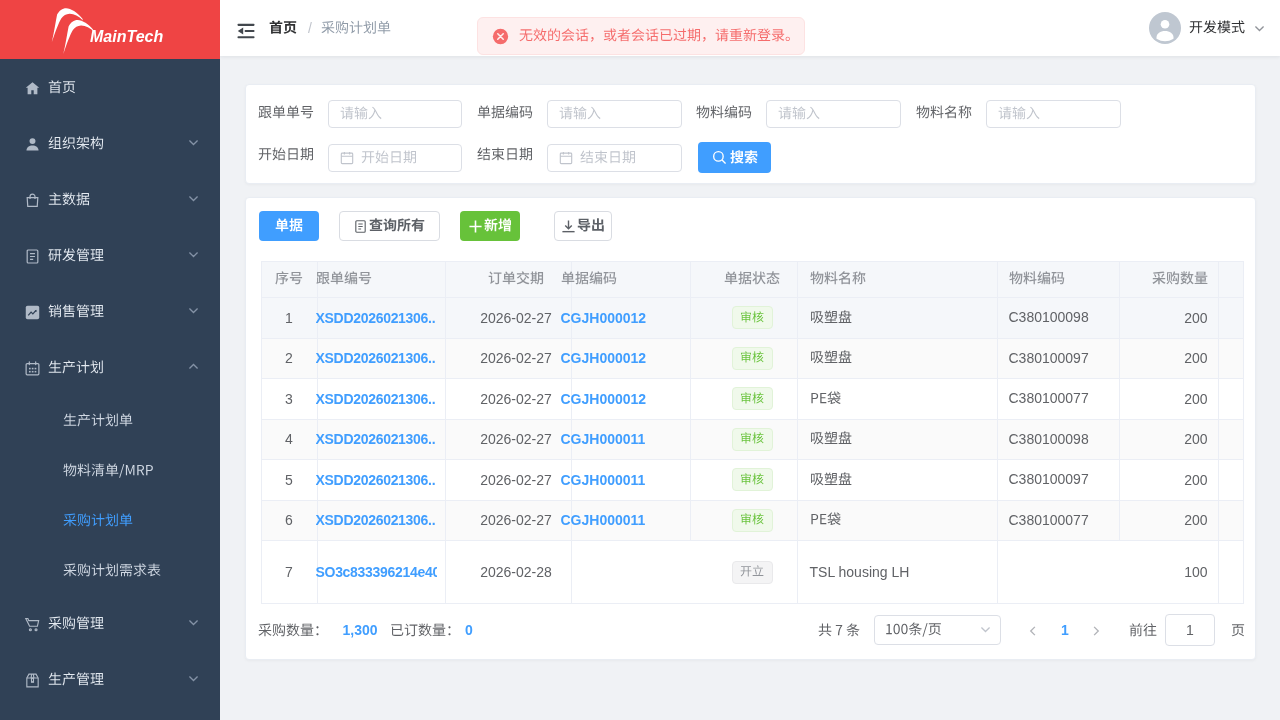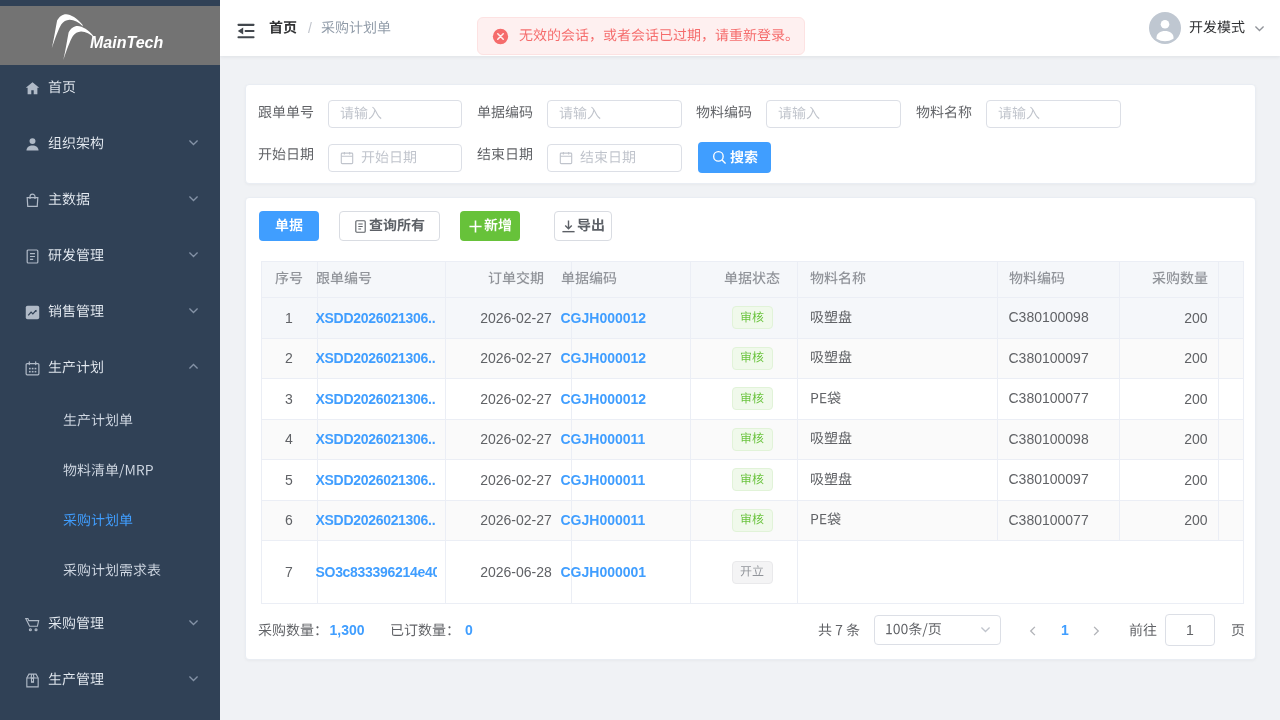--- a/index.html
+++ b/index.html
@@ -1,17 +1,17 @@
 <!DOCTYPE html>
 <html><head><meta charset="utf-8"><style>
 *{margin:0;padding:0;box-sizing:border-box}
 html,body{width:1280px;height:720px;overflow:hidden;font-family:"Liberation Sans",sans-serif;font-size:14px;background:#f0f2f5;position:relative}
 svg.t{display:inline-block;vertical-align:middle}
 #sidebar{position:absolute;left:0;top:0;width:220px;height:720px;background:#304156;z-index:5}
-#logo{position:absolute;left:0;top:6px;width:220px;height:59px;background:#737373}
+#logo{position:absolute;left:0;top:0;width:220px;height:59px;background:#ef4444}
 #logo svg{position:absolute;left:0;top:0}
 .mi{position:absolute;left:0;width:220px;height:56px;display:flex;align-items:center;color:#e4eaf1}
 .mic{margin-left:24px;width:17px;height:17px;display:flex;align-items:center}
 .mt{margin-left:7px;color:#e4eaf1}
 .mch{position:absolute;right:20px;top:50%;transform:translateY(-50%);height:16px}
 .si{position:absolute;left:0;width:220px;height:50px;display:flex;align-items:center}
 .st{margin-left:63px;color:#cfd7e2}
 .act{color:#409eff}
 #topbar{position:absolute;left:220px;top:0;width:1060px;height:56px;background:#fff;box-shadow:0 1px 4px rgba(0,21,41,.08);z-index:4}
 #fold{position:absolute;left:17px;top:23px}
@@ -942,48 +942,49 @@
         <span class="lat">C380100077</span>
       </div>
 <div class="td c8">200</div>
 <div class="td c9"></div>
 </div>
     <div class="tr  last" style="top:279.0px;height:62px">
 <div class="td c1">7</div>
 <div class="td c2">
         <span class="lnk clip">SO3c833396214e40b8a712cf</span>
       </div>
-<div class="td c3">2026-06-28</div>
-<div class="td c4">
-        <span class="lnk">CGJH000001</span>
-      </div>
+<div class="td c3">2026-02-28</div>
 <div class="td c5">
         <span class="tag-i">
           <svg class="t" width="24.0" height="14" viewBox="0 0 24.0 14">
             <g transform="translate(0,10.44) scale(0.012,-0.012)" fill="currentColor">
               <use href="#g34" x="0"></use>
               <use href="#g105" x="1000"></use>
             </g>
           </svg>
         </span>
       </div>
+<div class="td c6">
+        <span class="lat">TSL housing LH</span>
+      </div>
+<div class="td c8">100</div>
 <div class="td c9"></div>
 </div>
 </div>
 <div id="foot">
   <span style="position:absolute;left:13.5px;top:8px"><svg class="t" width="70.0" height="16" viewBox="0 0 70.0 16">
         <g transform="translate(0,12.18) scale(0.014,-0.014)" fill="currentColor">
           <use href="#g27" x="0"></use>
           <use href="#g28" x="1000"></use>
           <use href="#g7" x="2000"></use>
           <use href="#g106" x="3000"></use>
           <use href="#g107" x="4000"></use>
         </g>
       </svg></span>
-  <span class="lat lnk" style="position:absolute;left:85px;top:8px">1,300</span>
+  <span class="lat lnk" style="position:absolute;left:98px;top:8px">1,300</span>
   <span style="position:absolute;left:145px;top:8px"><svg class="t" width="70.0" height="16" viewBox="0 0 70.0 16">
         <g transform="translate(0,12.18) scale(0.014,-0.014)" fill="currentColor">
           <use href="#g45" x="0"></use>
           <use href="#g108" x="1000"></use>
           <use href="#g7" x="2000"></use>
           <use href="#g106" x="3000"></use>
           <use href="#g107" x="4000"></use>
         </g>
       </svg></span>
   <span class="lat lnk" style="position:absolute;left:220.5px;top:8px">0</span>

